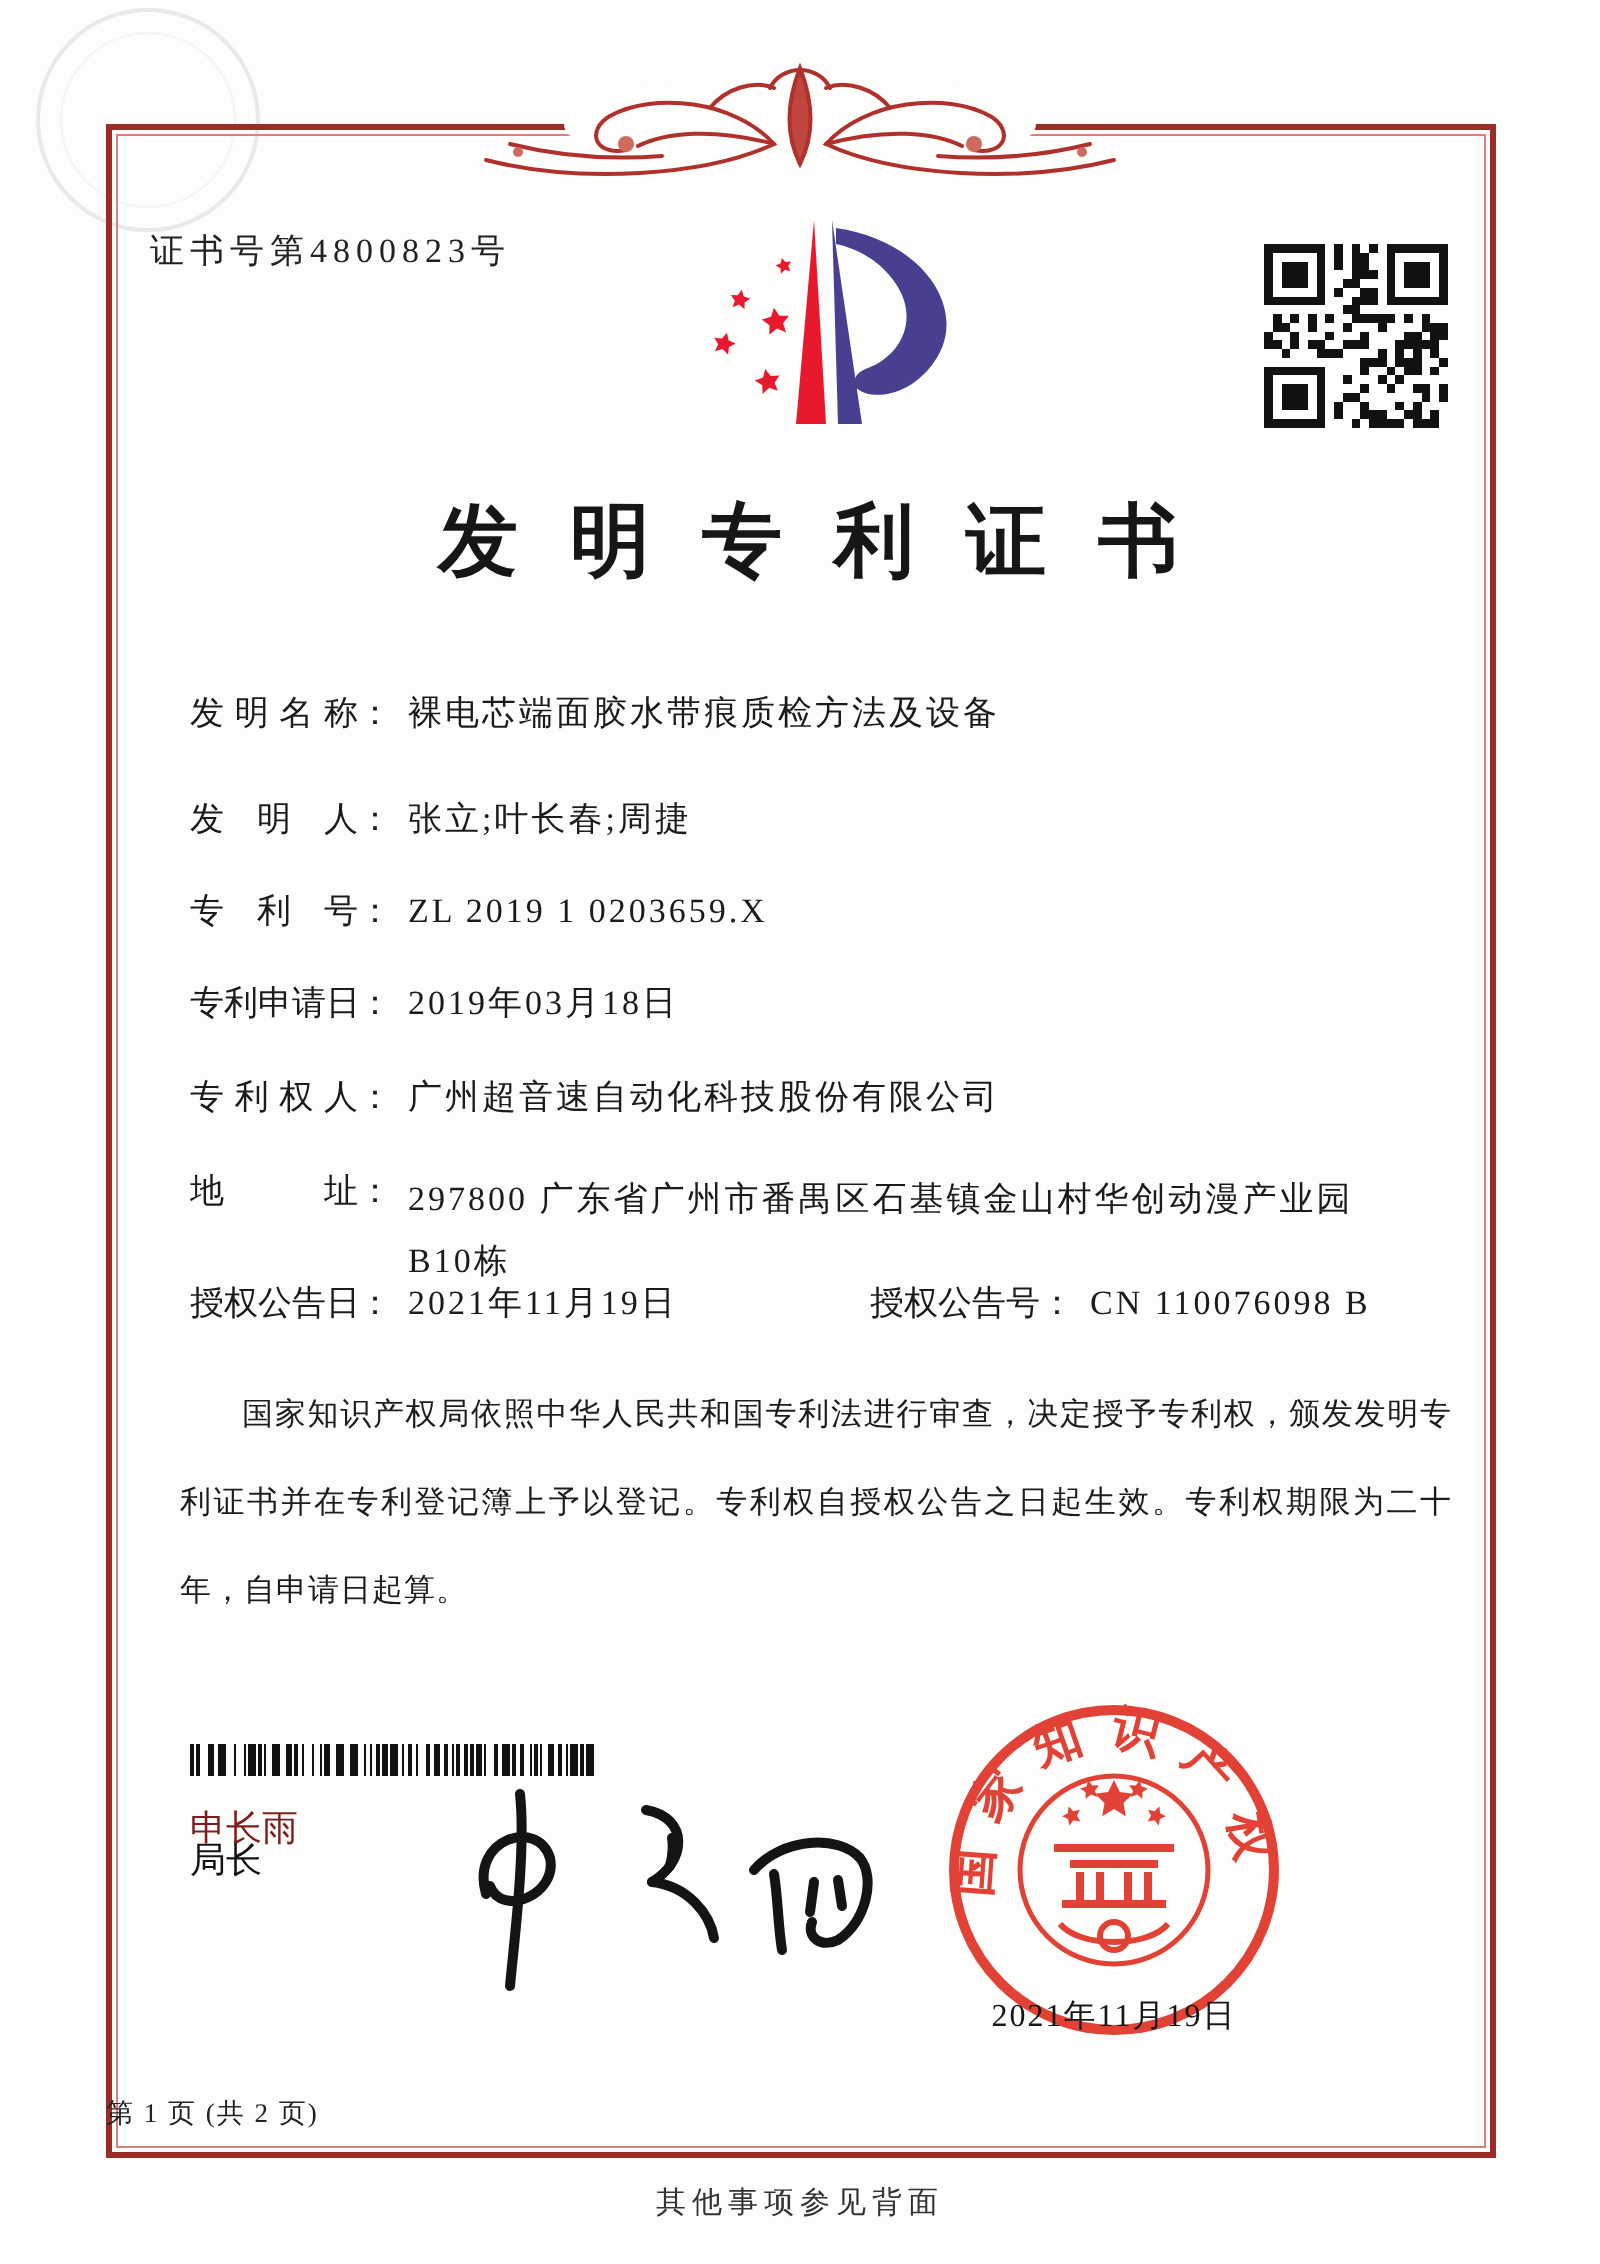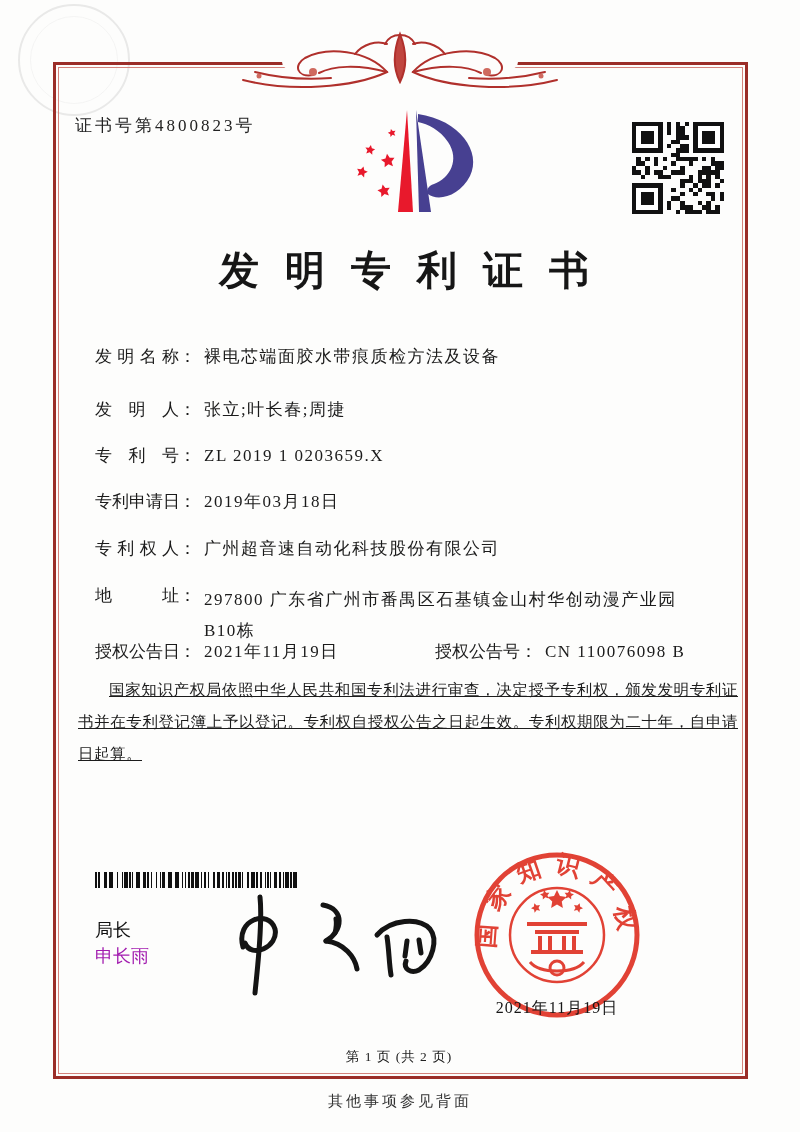--- a/index.html
+++ b/index.html
@@ -27,31 +27,31 @@
     font-weight:700;letter-spacing:26px;padding-left:36px;box-sizing:border-box;color:#161616;}
   
   .row{left:95px;font-size:17px;color:#1b1b1b;white-space:nowrap;}
   .lbl{display:inline-block;width:84px;text-align:justify;text-align-last:justify;}
   .colon{margin-right:8px;}
   .val{letter-spacing:1.5px;}
   .val.addr{display:inline-block;width:500px;white-space:normal;vertical-align:top;line-height:1.85;}
   .grant2{position:absolute;left:340px;top:0;white-space:nowrap;}
   
   .paras{left:78px;top:674px;width:660px;}
-  .paras p{margin:0;text-indent:2em;line-height:32px;font-size:15.5px;
-    text-align:justify;color:#1c1c1c;letter-spacing:.5px;text-decoration:underline;}
+  .paras p{margin:12px;text-indent:2em;line-height:44px;font-size:15.5px;
+    text-align:justify;color:#1c1c1c;letter-spacing:.5px;}
   
   .barcode{left:95px;top:872px;}
   .signer-title{left:95px;top:918px;font-size:18px;font-family:"Liberation Sans","DejaVu Sans",sans-serif;color:#111;}
-  .signer-name{left:95px;top:944px;font-size:18px;font-family:Liberation Sans, sans-serif;color:#a21caf;}
+  .signer-name{left:95px;top:902px;font-size:18px;font-family:Liberation Sans, sans-serif;color:#7f1d1d;}
   .signature{left:205px;top:885px;}
   .seal{left:472px;top:850px;opacity:.95;}
   .seal-date{left:462px;top:998px;width:190px;text-align:center;font-size:16px;
     color:#161616;letter-spacing:1px;z-index:5;}
-  .page-no{left:53px;top:1048px;width:692px;text-align:center;font-size:13.5px;letter-spacing:1px;color:#222;}
+  .page-no{left:53px;top:1048px;width:692px;text-align:left;font-size:13.5px;letter-spacing:1px;color:#222;}
   .footer-note{left:0;top:1092px;width:800px;text-align:center;font-size:15px;
     letter-spacing:3px;color:#333;}
 </style>
 </head>
 <body>
 
 <div class="abs watermark"></div>
 
 <div class="abs frame">
   <div class="frame-inner"></div>

